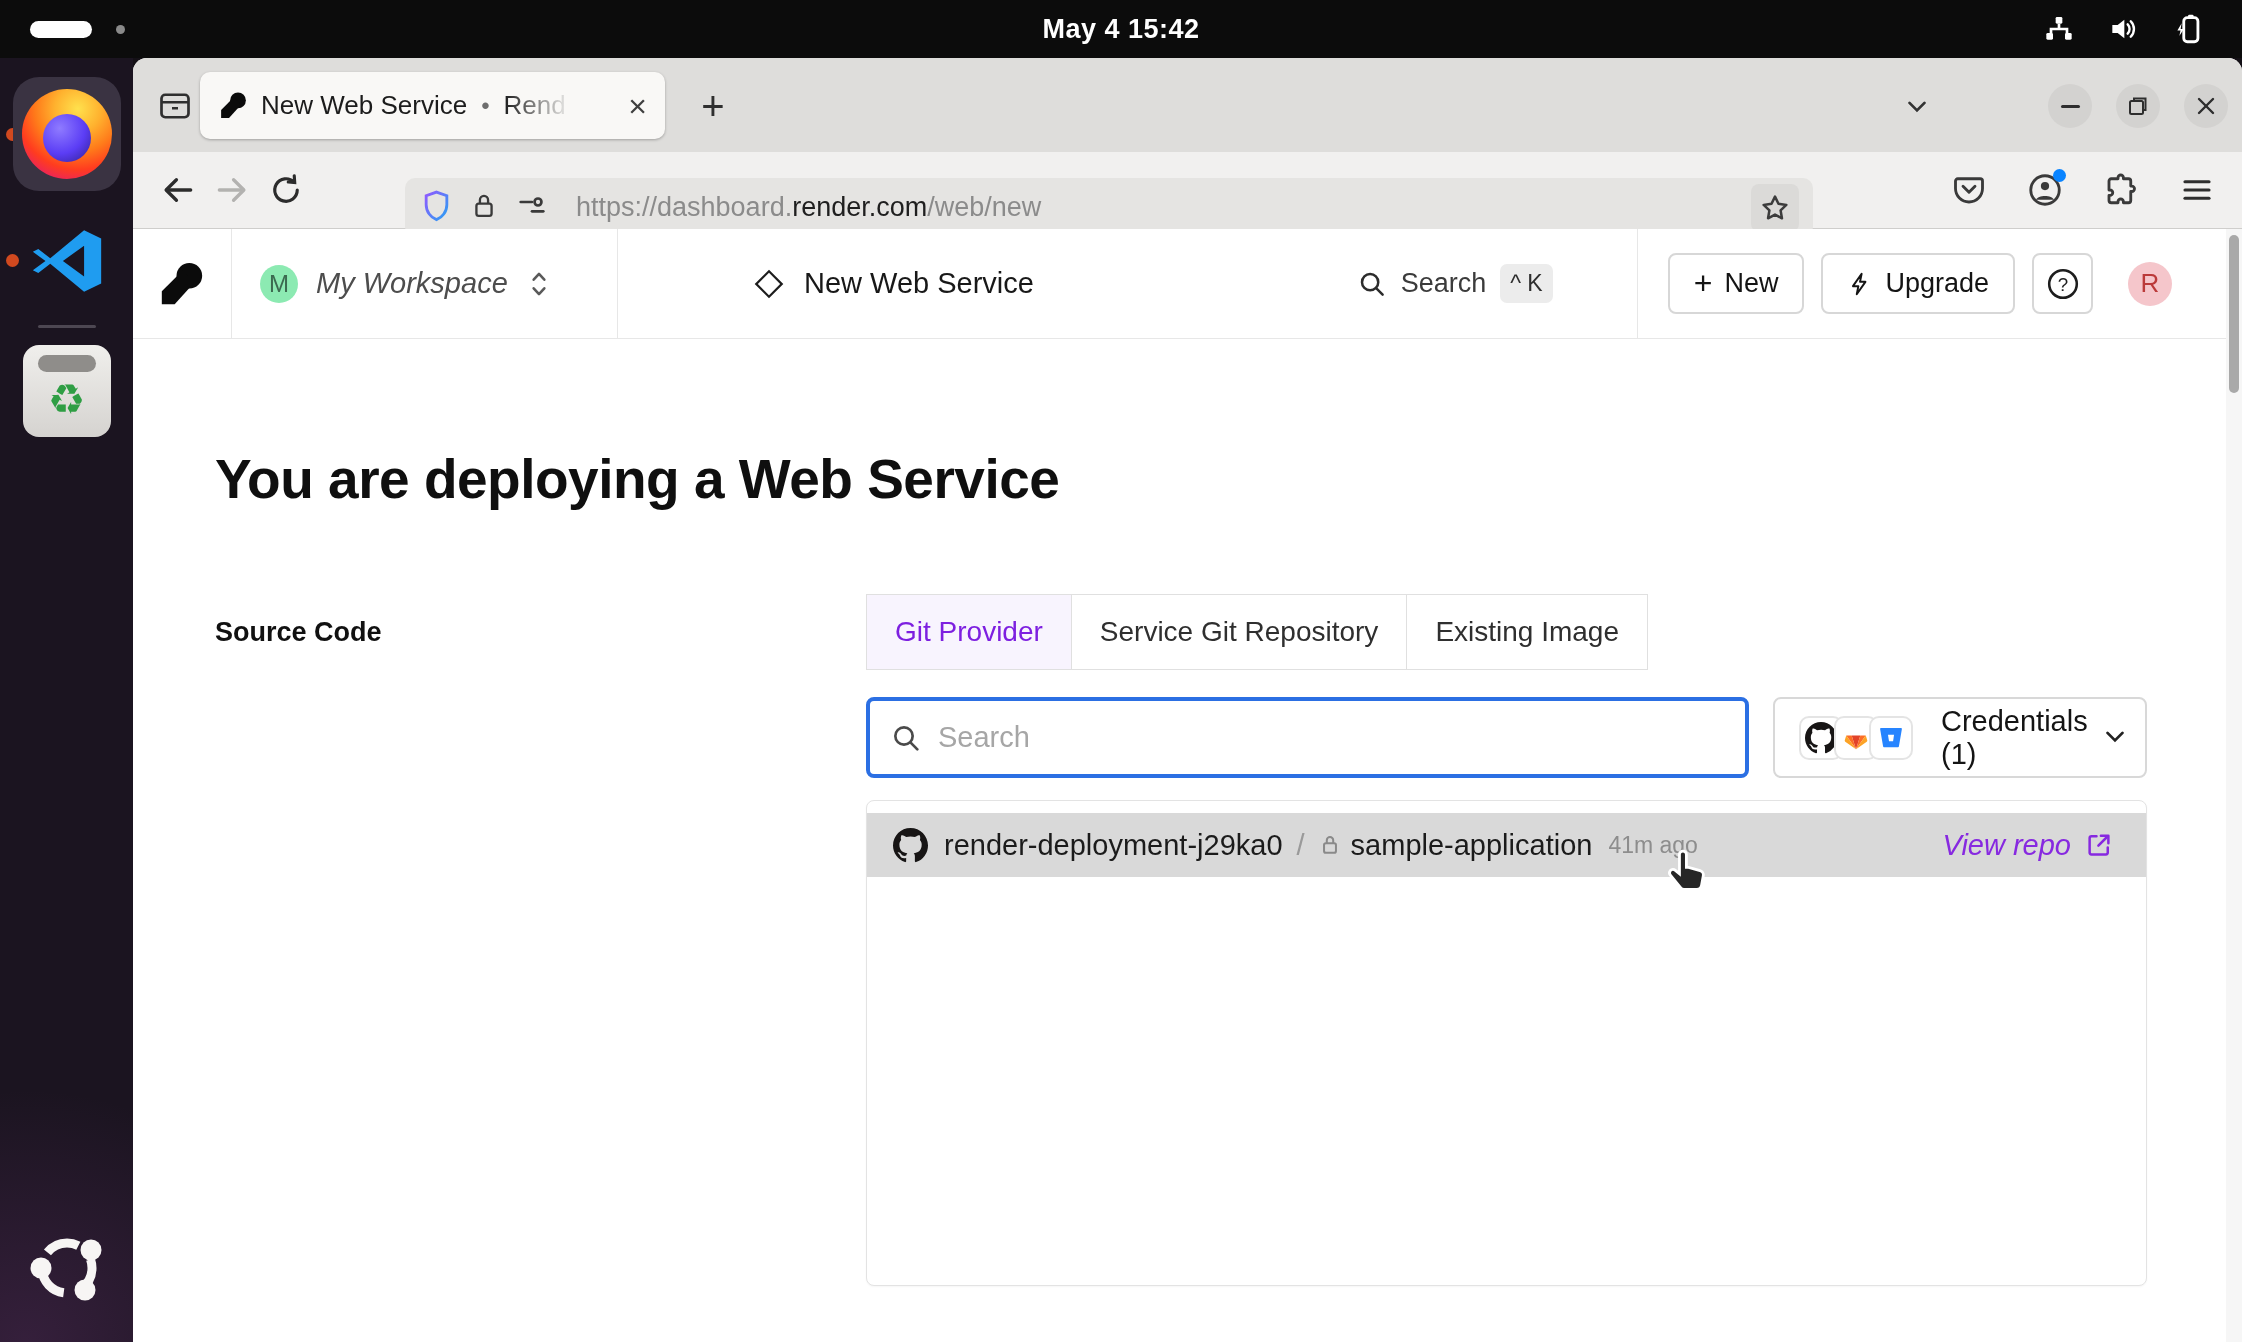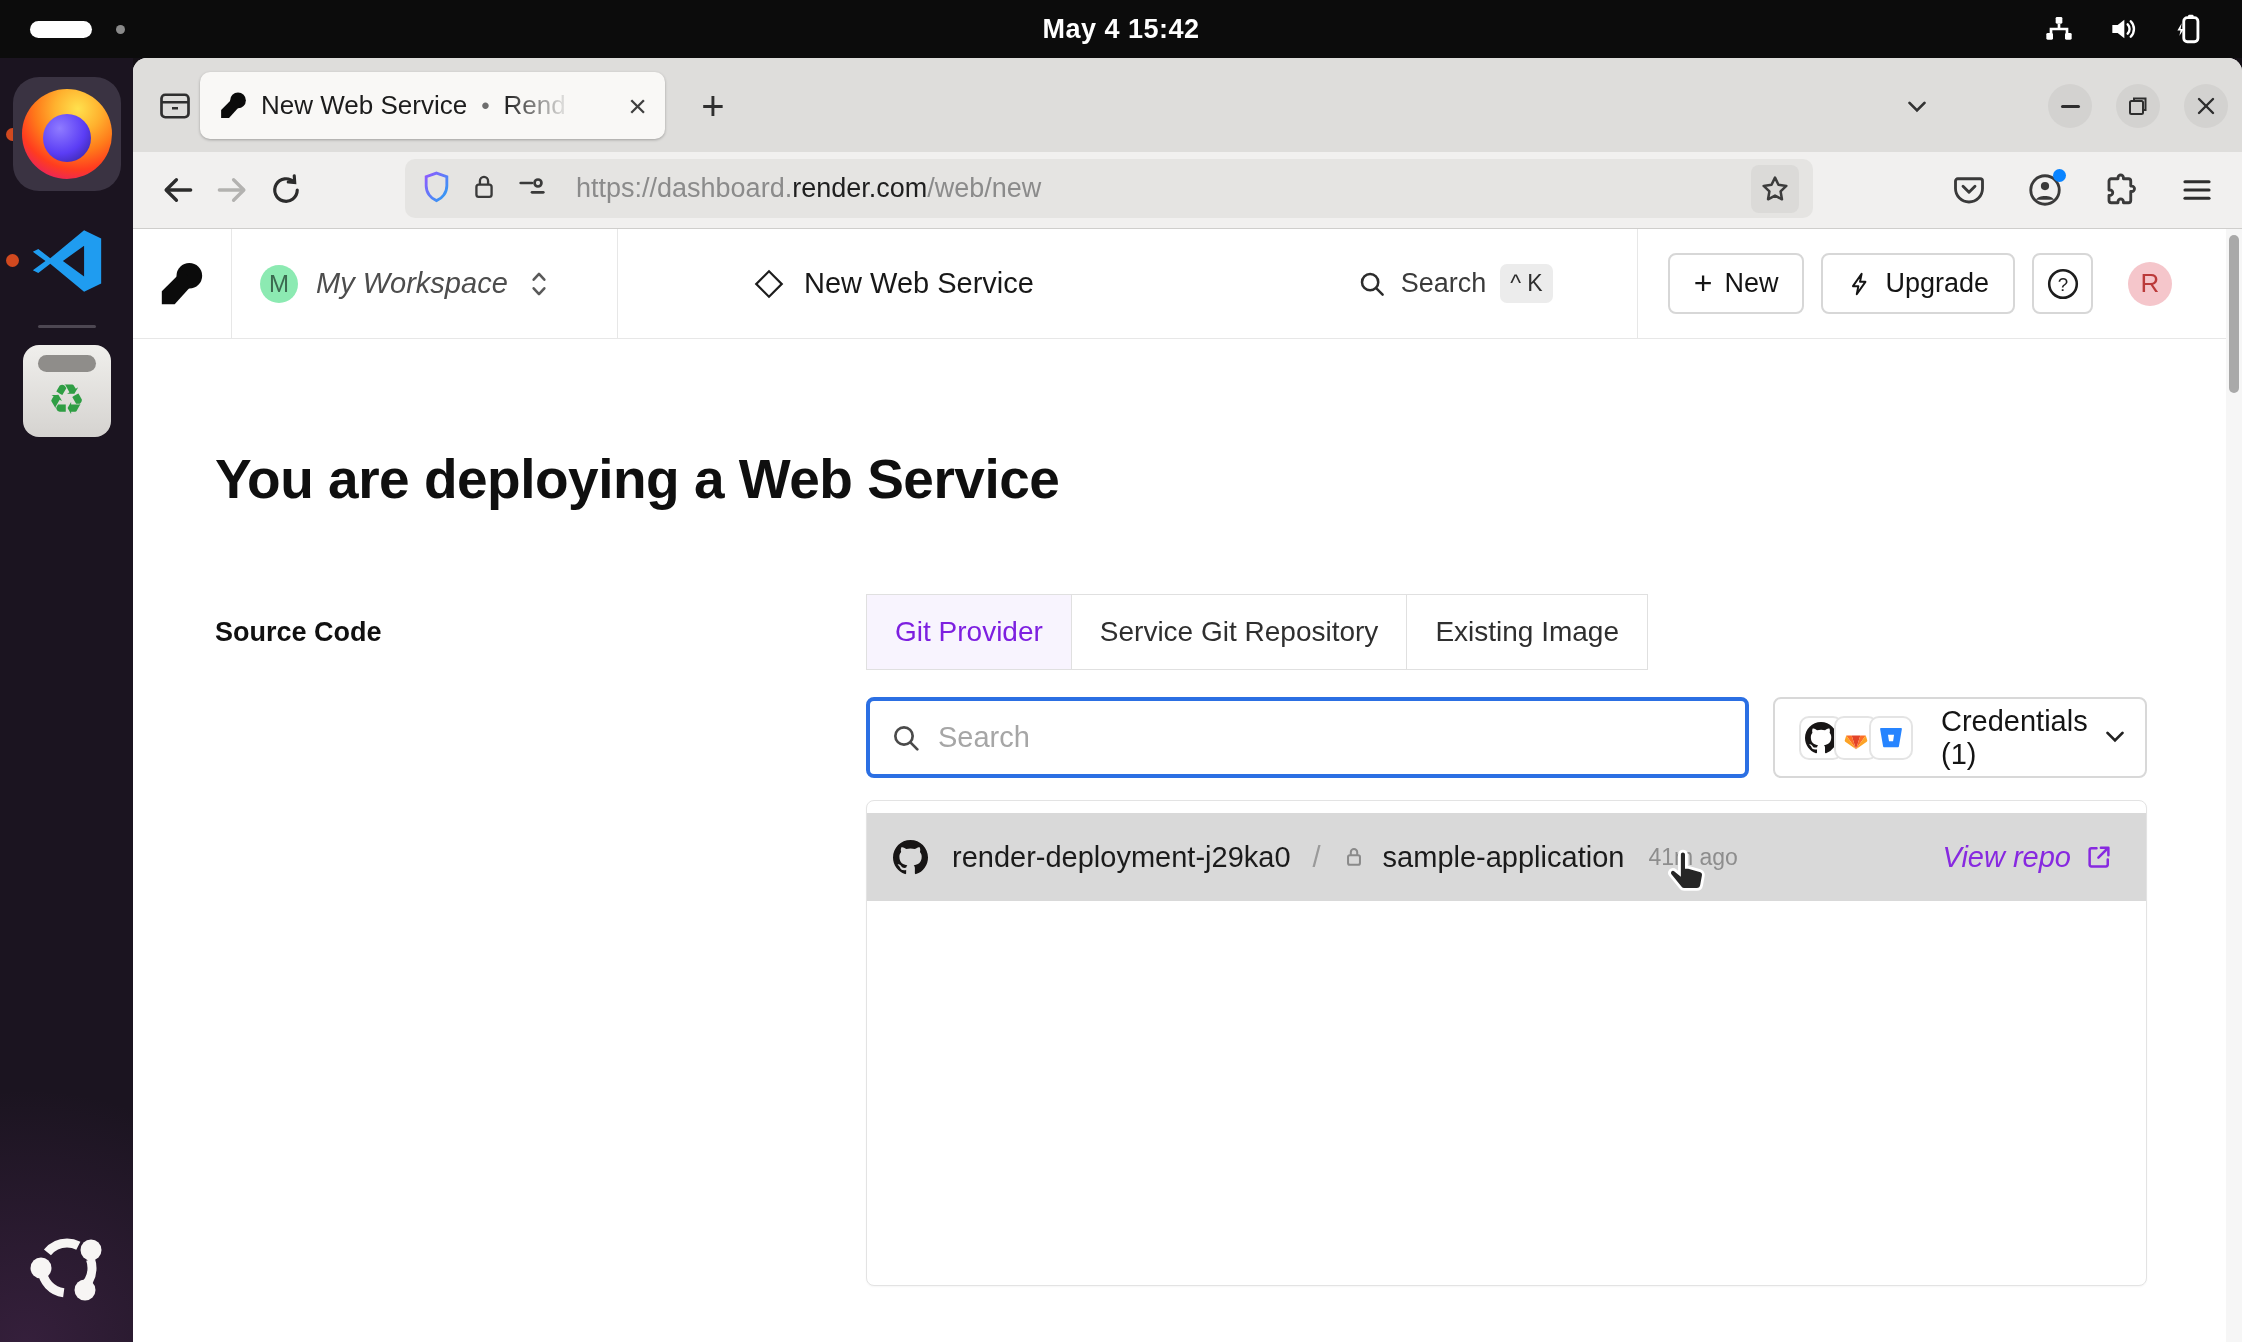--- a/index.html
+++ b/index.html
@@ -48,21 +48,21 @@
   .tab-close { margin-left:auto; font-size:32px; color:#3f3f3f; line-height:1; }
   .newtab-btn { position:absolute; left:558px; top:26px; width:44px; height:44px; font-size:40px; font-weight:300; color:#2f2f2f;
                 display:flex; align-items:center; justify-content:center; }
   .tablist-btn { position:absolute; left:1762px; top:26px; width:44px; height:44px; display:flex; align-items:center; justify-content:center; }
   .winctl { position:absolute; top:26px; width:44px; height:44px; border-radius:50%; background:#d3d2d0; display:flex; align-items:center; justify-content:center; }
   .winctl.min { left:1915px; } .winctl.res { left:1983px; } .winctl.cls { left:2051px; }
   .min-bar { width:19px; height:3px; background:#2e2e2e; border-radius:2px; }
 
   .navbar { position:relative; height:77px; background:#f1f0ef; border-bottom:1px solid #cfcecc; }
   .nav-btn { position:absolute; top:15px; width:46px; height:46px; display:flex; align-items:center; justify-content:center; border-radius:8px; }
-  .urlbar { position:absolute; left:272px; top:7px; width:1408px; height:59px; background:#e5e4e2; border-radius:10px;
+  .urlbar { position:absolute; left:272px; top:26px; width:1408px; height:59px; background:#e5e4e2; border-radius:10px;
             display:flex; align-items:center; padding:0 14px 0 16px; gap:18px; }
   .url-text { font-size:27px; margin-left:10px; white-space:nowrap; }
   .url-text .dim { color:#8b8b8b; } .url-text .strong { color:#1f1f1f; }
   .url-star { margin-left:auto; display:flex; align-items:center; justify-content:center; width:48px; height:48px; border-radius:8px; background:#dbdad8; }
   .nav-right { position:absolute; right:22px; top:15px; display:flex; gap:30px; align-items:center; }
   .nav-right .ic { width:46px; height:46px; display:flex; align-items:center; justify-content:center; position:relative; }
   .notif-dot { position:absolute; right:2px; top:2px; width:13px; height:13px; border-radius:50%; background:#0a84ff; }
 
   
   .page { position:relative; width:100%; height:1113px; background:#fff; }
@@ -102,21 +102,21 @@
               display:flex; align-items:center; padding:0 22px 0 24px;gap:12px; }
   .provider-icons { display:flex; }
   .prov { width:44px; height:44px; background:#fff; border:2px solid #e4e4e4; border-radius:10px;
           display:flex; align-items:center; justify-content:center; }
   .prov + .prov { margin-left:-9px; }
   .cred-lbl { font-size:29px; color:#141414; margin-left:16px; }
   .cred-chev { margin-left:auto; }
 
   .repo-panel { margin-top:22px; width:1281px; height:486px; border:1px solid #e3e3e3; border-radius:8px; background:#fff;
                 box-shadow:0 1px 2px rgba(0,0,0,.04); padding-top:12px; overflow:hidden; }
-  .repo-row { height:88px; background:#d9d9d9; display:flex; align-items:center; padding:0 32px 0 26px; gap:8px; }
+  .repo-row { height:64px; background:#d9d9d9; display:flex; align-items:center; padding:0 32px 0 26px; gap:0; }
   .repo-row .owner, .repo-row .rname { font-size:29px; color:#1b1b1b; white-space:nowrap; }
   .repo-sep { font-size:29px; color:#9a9a9a; margin:0 14px; }
   .repo-time { font-size:23px; color:#8d8d8d; margin-left:16px; }
   .view-repo { margin-left:auto; display:flex; align-items:center; gap:13px; font-size:29px; color:#8729e0;font-style:italic; }
   .repo-gh { margin-right:16px; display:flex; }
   .rlock { margin-right:10px; display:flex; }
 
   .cursor { position:absolute; left:1530px; top:616px; width:52px; height:52px; pointer-events:none; }
 
   .scrollbar { position:absolute; right:0; top:171px; bottom:0; width:16px; background:#f6f6f6; }

